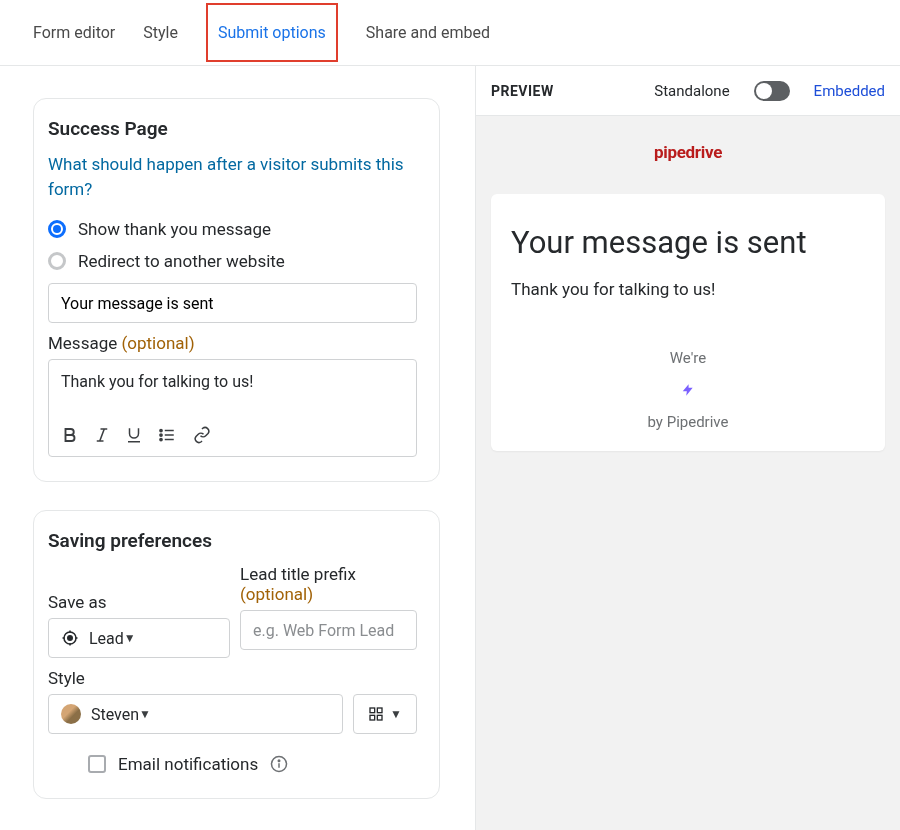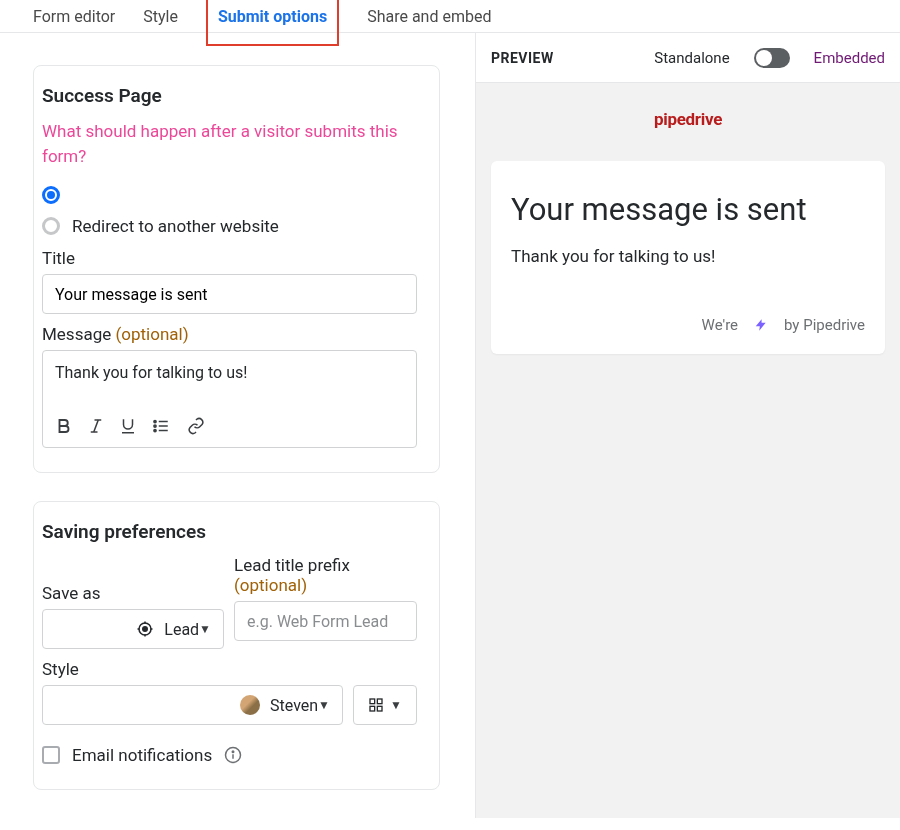--- a/index.html
+++ b/index.html
@@ -1,73 +1,73 @@
 <!DOCTYPE html>
 <html><head>
   <meta charset="utf-8">
   <style>
     * { box-sizing: border-box; margin: 0; padding: 0; font-family: -apple-system, BlinkMacSystemFont, "Segoe UI", Roboto, Helvetica, Arial, sans-serif; }
     body { width: 900px; height: 830px; background: #fff; color: #26292c; overflow: hidden; }
 
     
-    .tabs { display: flex; gap: 28px; border-bottom: 1px solid #e5e7e8; padding: 0 33px; height: 33px; align-items: center; }
+    .tabs { display: flex; gap: 28px; border-bottom: 1px solid #e5e7e8; padding: 0 33px; height: 66px; align-items: center; }
     .tab { font-size: 16px; color: #4a4a4a; cursor: pointer; }
-    .tab.active { color: #1a73e8; border: 2px solid #e03e2d; padding: 18px 10px; font-weight: 700; }
+    .tab.active { color: #1a73e8; border: 2px solid #e03e2d; padding: 18px 10px; font-weight: 400; }
 
     .main { display: flex; }
     .left { width: 476px; border-right: 1px solid #e5e7e8; padding: 18px 0 0 0; min-height: 781px; }
     .right { flex: 1; background: #f2f2f2; }
 
     
-    .card { border: 1px solid #e5e7e8; border-radius: 8px; margin: 14px 35px 28px 33px; padding: 18px 22px 24px 8px; background:#fff; }
+    .card { border: 1px solid #e5e7e8; border-radius: 13px; margin: 14px 35px 28px 33px; padding: 18px 22px 24px 14px; background:#fff; }
     .card h2 { font-size: 19px; font-weight: 600; margin-bottom: 12px; }
-    .desc { font-size: 17px; color: #ec4899; line-height: 1.45; margin-bottom: 18px; }
+    .desc { font-size: 17px; color: #0369a1; line-height: 1.45; margin-bottom: 18px; }
 
     .radio-row { display: flex; align-items: center; gap: 12px; font-size: 17px; margin-bottom: 12px; cursor: pointer; }
     .radio { width: 18px; height: 18px; border-radius: 50%; border: 3px solid #c5c7c9; position: relative; flex-shrink:0;}
     .radio.checked { border-color: #0d6efd; }
     .radio.checked::after { content:""; position:absolute; inset:2px; background:#0d6efd; border-radius:50%; }
 
     .field-label { font-size: 17px; margin-top: 10px; margin-bottom: 6px; }
     .field-label .opt { color: #a16207; }
     input.text, .select, .rich {
       width: 100%; border: 1px solid #d0d2d4; border-radius: 4px; height: 40px; padding: 0 12px; font-size: 16px;
     }
     input.text::placeholder { color:#8a8d90; }
     .rich { height: 98px; padding: 12px; display:flex; flex-direction:column; justify-content:space-between; }
     .rich-text { font-size: 16px; }
     .toolbar { display:flex; gap: 14px; align-items:center; color:#3b3e41; }
     .toolbar span { cursor:pointer; display:inline-flex; }
 
     .row { display:flex; gap: 10px; }
     .col { flex:1; }
 
-    .select { display:flex; align-items:center; justify-content:flex-end; background:#fff; cursor:pointer;}
+    .select { display:flex; align-items:center; justify-content:flex-start; background:#fff; cursor:pointer;}
     .select-inner { display:flex; align-items:center; gap:10px; }
     .caret { font-size:12px; color:#3b3e41;}
 
     .icon-btn { width: 64px; height:40px; border:1px solid #d0d2d4; border-radius:4px; display:flex; align-items:center; justify-content:center; gap:6px; cursor:pointer; }
 
-    .checkbox-row { display:flex; align-items:center; gap:12px; margin-top:20px; font-size:17px; }
+    .checkbox-row { display:flex; align-items:center; gap:12px; margin-top:20px; font-size:17px;margin-left:40px; }
     .checkbox { width:18px; height:18px; border:2px solid #a8abaf; border-radius:3px; }
 
     
     .preview-header { background:#fff; height:50px; display:flex; align-items:center; justify-content:space-between; padding:0 15px; border-bottom:1px solid #e5e7e8;}
     .preview-title { font-weight:700; font-size:14px; letter-spacing:0.5px;}
     .preview-toggle { display:flex; align-items:center; gap:24px; font-size:15px;}
-    .mode-off { color:#701a75; }
+    .mode-off { color:#1d4ed8; }
     .toggle { width: 36px; height:20px; background:#5c5f62; border-radius:20px; position:relative; cursor:pointer;}
     .toggle::after{ content:""; width:16px; height:16px; background:#fff; border-radius:50%; position:absolute; left:2px; top:2px;}
 
     .preview-body { padding: 26px 15px; text-align:center;}
     .logo { font-weight:700; font-size:17px; color:#b91c1c; letter-spacing:-0.3px; margin-bottom:32px;}
     .pv-card { background:#fff; border-radius:6px; padding: 30px 20px 20px 20px; text-align:left; box-shadow:0 1px 2px rgba(0,0,0,0.05);}
     .pv-title { font-size: 31px; font-weight:400; margin-bottom:18px;}
     .pv-msg { font-size:17px; margin-bottom:50px;}
-    .pv-footer { text-align:right; font-size:15px; color:#6d7073; display:flex; justify-content:flex-end; align-items:center; gap:16px;}
+    .pv-footer { text-align:right; font-size:15px; color:#6d7073; display:flex; justify-content:flex-end; align-items:center; gap:16px;flex-direction:column;}
     .bolt { color:#7b61ff; }
 
     .avatar { width:20px; height:20px; border-radius:50%; background: linear-gradient(135deg,#d4a574 40%,#8b6f47 60%); display:inline-block;}
     svg { display:block; }
   </style>
 </head>
 <body>
 
 <div class="tabs">
   <div class="tab">Form editor</div>
@@ -78,27 +78,27 @@
 
 <div class="main">
   <div class="left">
 
     <div class="card">
       <h2>Success Page</h2>
       <p class="desc">What should happen after a visitor submits this form?</p>
 
       <div class="radio-row">
         <span class="radio checked"></span>
+        <span>Show thank you message</span>
       </div>
       <div class="radio-row">
         <span class="radio"></span>
         <span>Redirect to another website</span>
       </div>
 
-      <div class="field-label">Title</div>
       <input class="text" value="Your message is sent" style="">
 
       <div class="field-label">
         <span>Message </span><span class="opt">(optional)</span>
       </div>
       <div class="rich">
         <div class="rich-text">Thank you for talking to us!</div>
         <div class="toolbar">
           <span>
               <svg width="18" height="18" viewBox="0 0 24 24" fill="none" stroke="currentColor" stroke-width="2.5">

